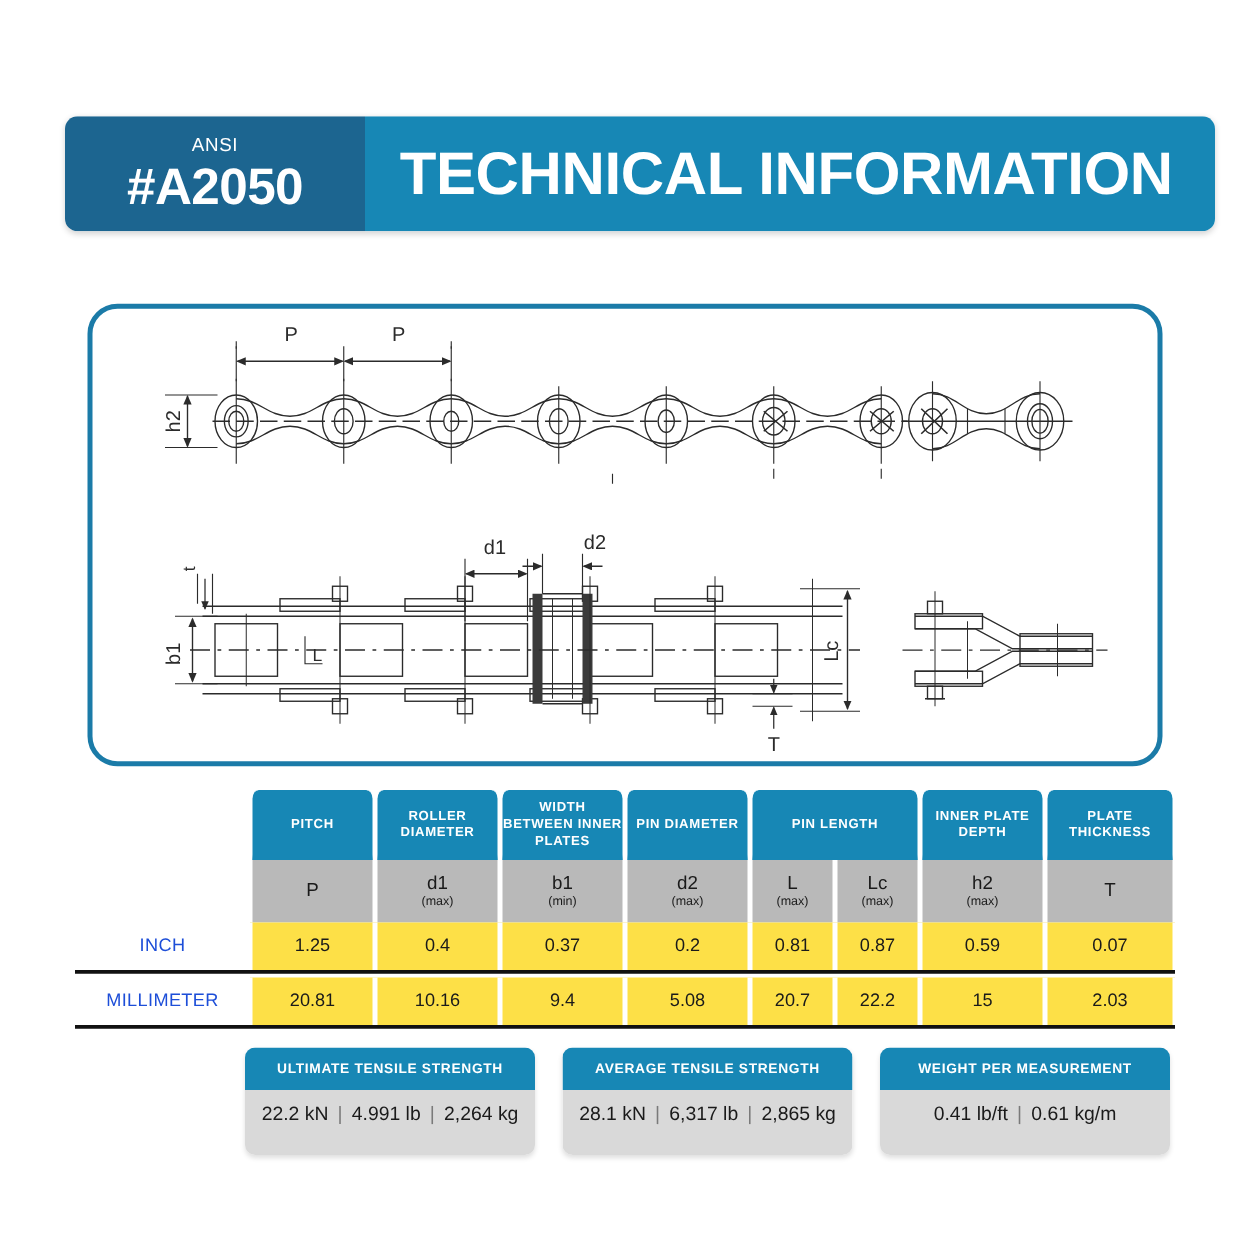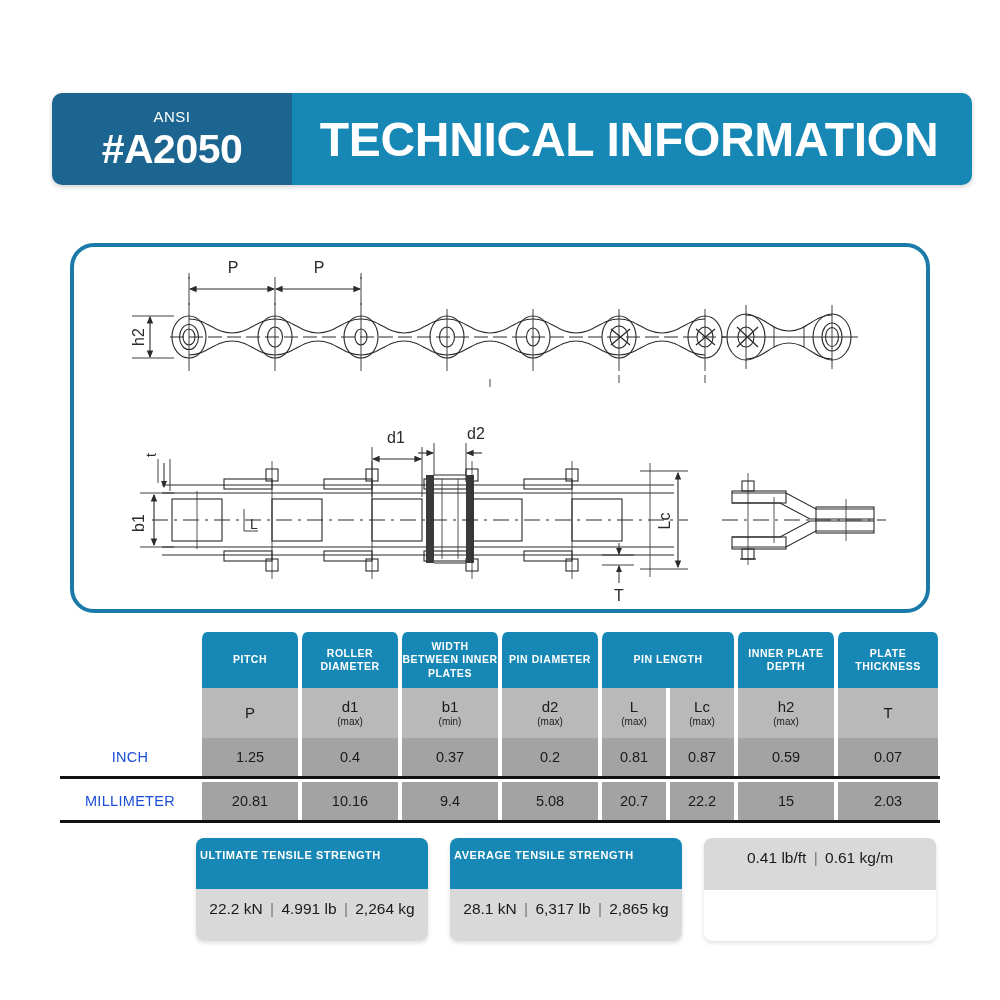--- a/index.html
+++ b/index.html
@@ -75,42 +75,42 @@
     border-radius: 7px 7px 0 0;
     border-left: 2px solid #fff; border-right: 2px solid #fff;
   }
   .symrow td.sym {
     background: #b9b9b9; color: #1a1a1a;
     font-size: 15px; text-align: center; vertical-align: middle;
     height: 50px; line-height: 1.2;
     border-left: 2px solid #fff; border-right: 2px solid #fff;
   }
   .datarow td.val {
-    background: #a3a3a3; color: #1a1a1a;
+    background: #fde047; color: #1a1a1a;
     font-size: 14.5px; text-align: center; vertical-align: middle;
     height: 38px;
     border-left: 2px solid #fff; border-right: 2px solid #fff;
   }
   .rule-row td { height: 3px; padding: 0; }
   .rule-row td.rule { border-top: 3px solid #111; }
   .sym-sub { font-size: 10px; }
 
   
   .cards {
     position: absolute; left: 196px; top: 838px;
     width: 740px; display: flex; gap: 22px;
   }
   .card {
     flex: 1 1 0; border-radius: 8px; overflow: hidden;
     box-shadow: 0 2px 4px rgba(0,0,0,.13);
   }
   .card-head {
     background: #1787b5; color: #fff;
     font-size: 11px; font-weight: 700; letter-spacing: .55px;
-    text-align: left; padding: 11px 4px 28px;
+    text-align: center; padding: 11px 4px 11px;
   }
   .card-body {
     background: #d9d9d9; color: #1a1a1a;
     font-size: 15.5px; text-align: center; padding: 11px 4px 23px;
   }
   .card-body .sep { color: #7a7a7a; padding: 0 3px; }
 </style>
 </head>
 <body>
 
@@ -479,20 +479,21 @@
       <div class="card-body">
         <span>28.1 kN</span>
         <span class="sep">|</span>
         <span>6,317 lb</span>
         <span class="sep">|</span>
         <span>2,865 kg</span>
       </div>
     </div>
 
     <div class="card">
+      <div class="card-head">WEIGHT PER MEASUREMENT</div>
       <div class="card-body">
         <span>0.41 lb/ft</span>
         <span class="sep">|</span>
         <span>0.61 kg/m</span>
       </div>
     </div>
 
   </div>
 
 </div>

